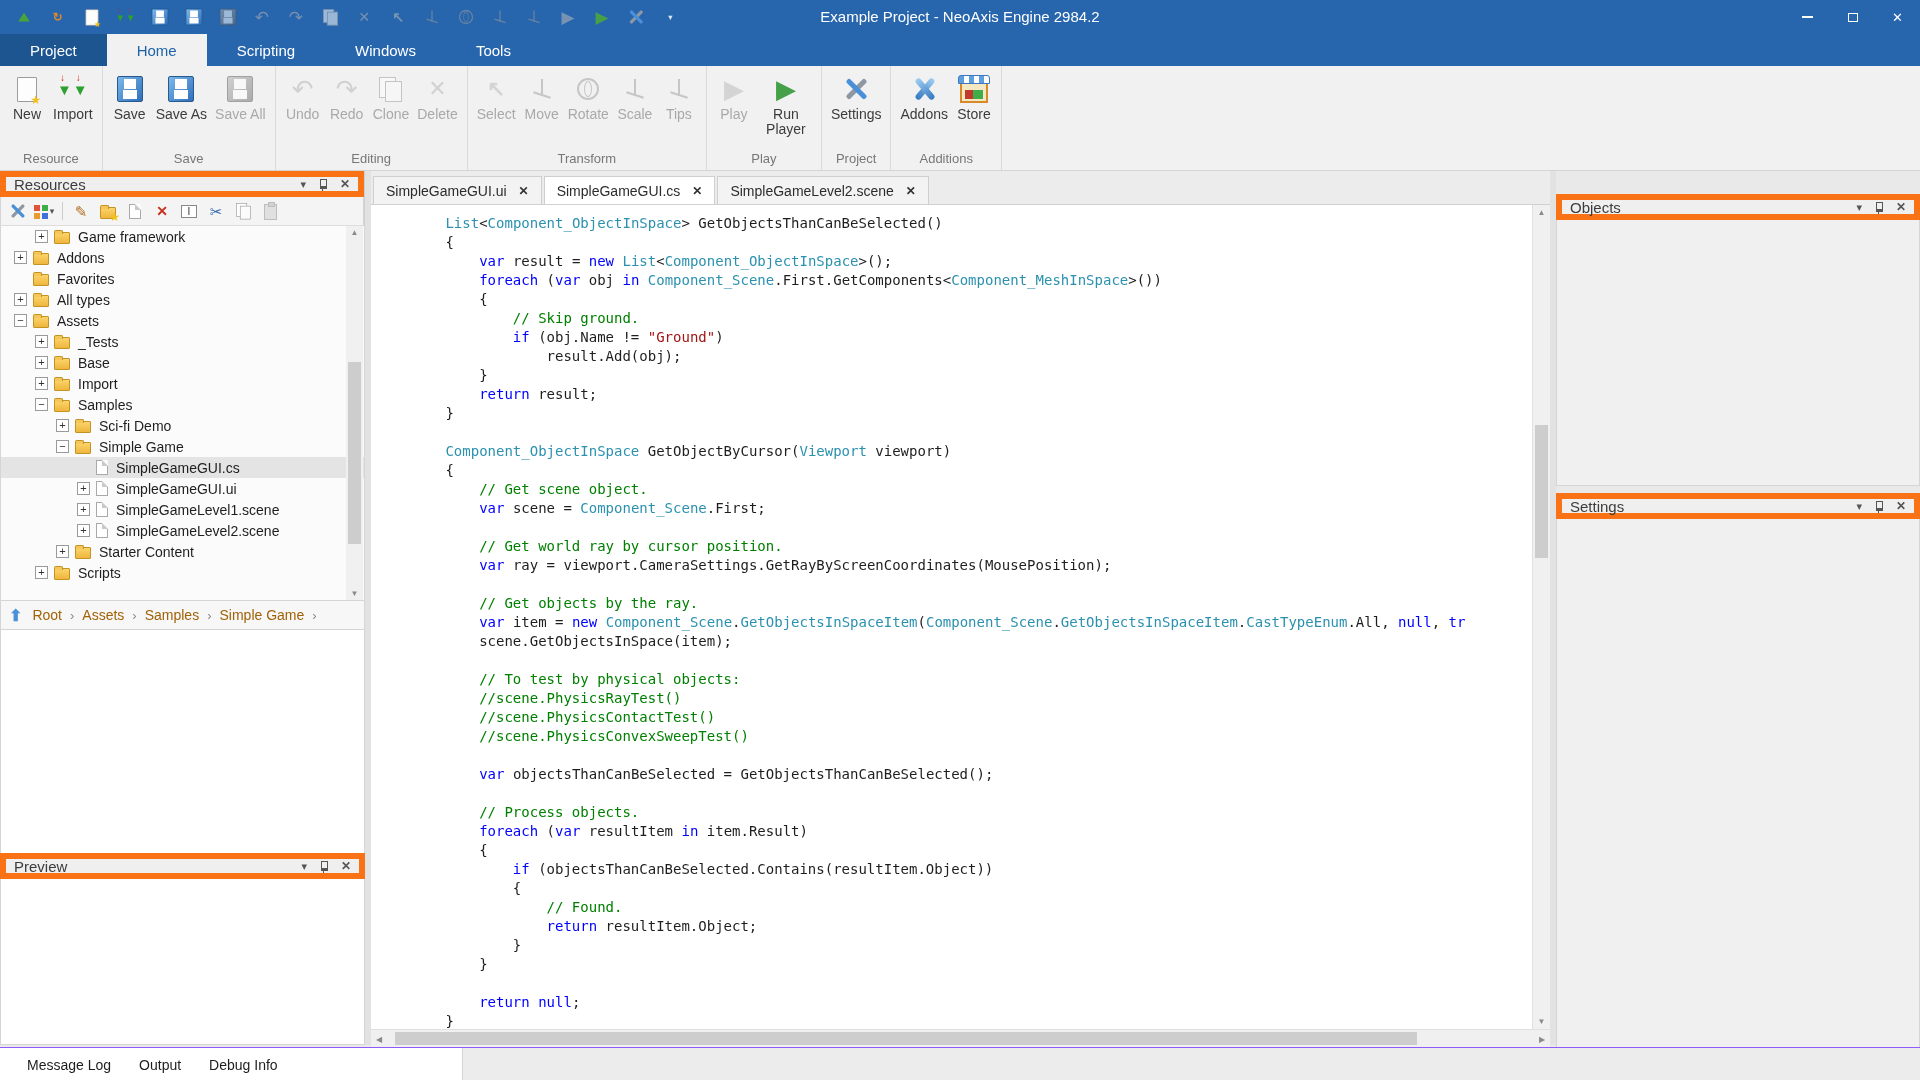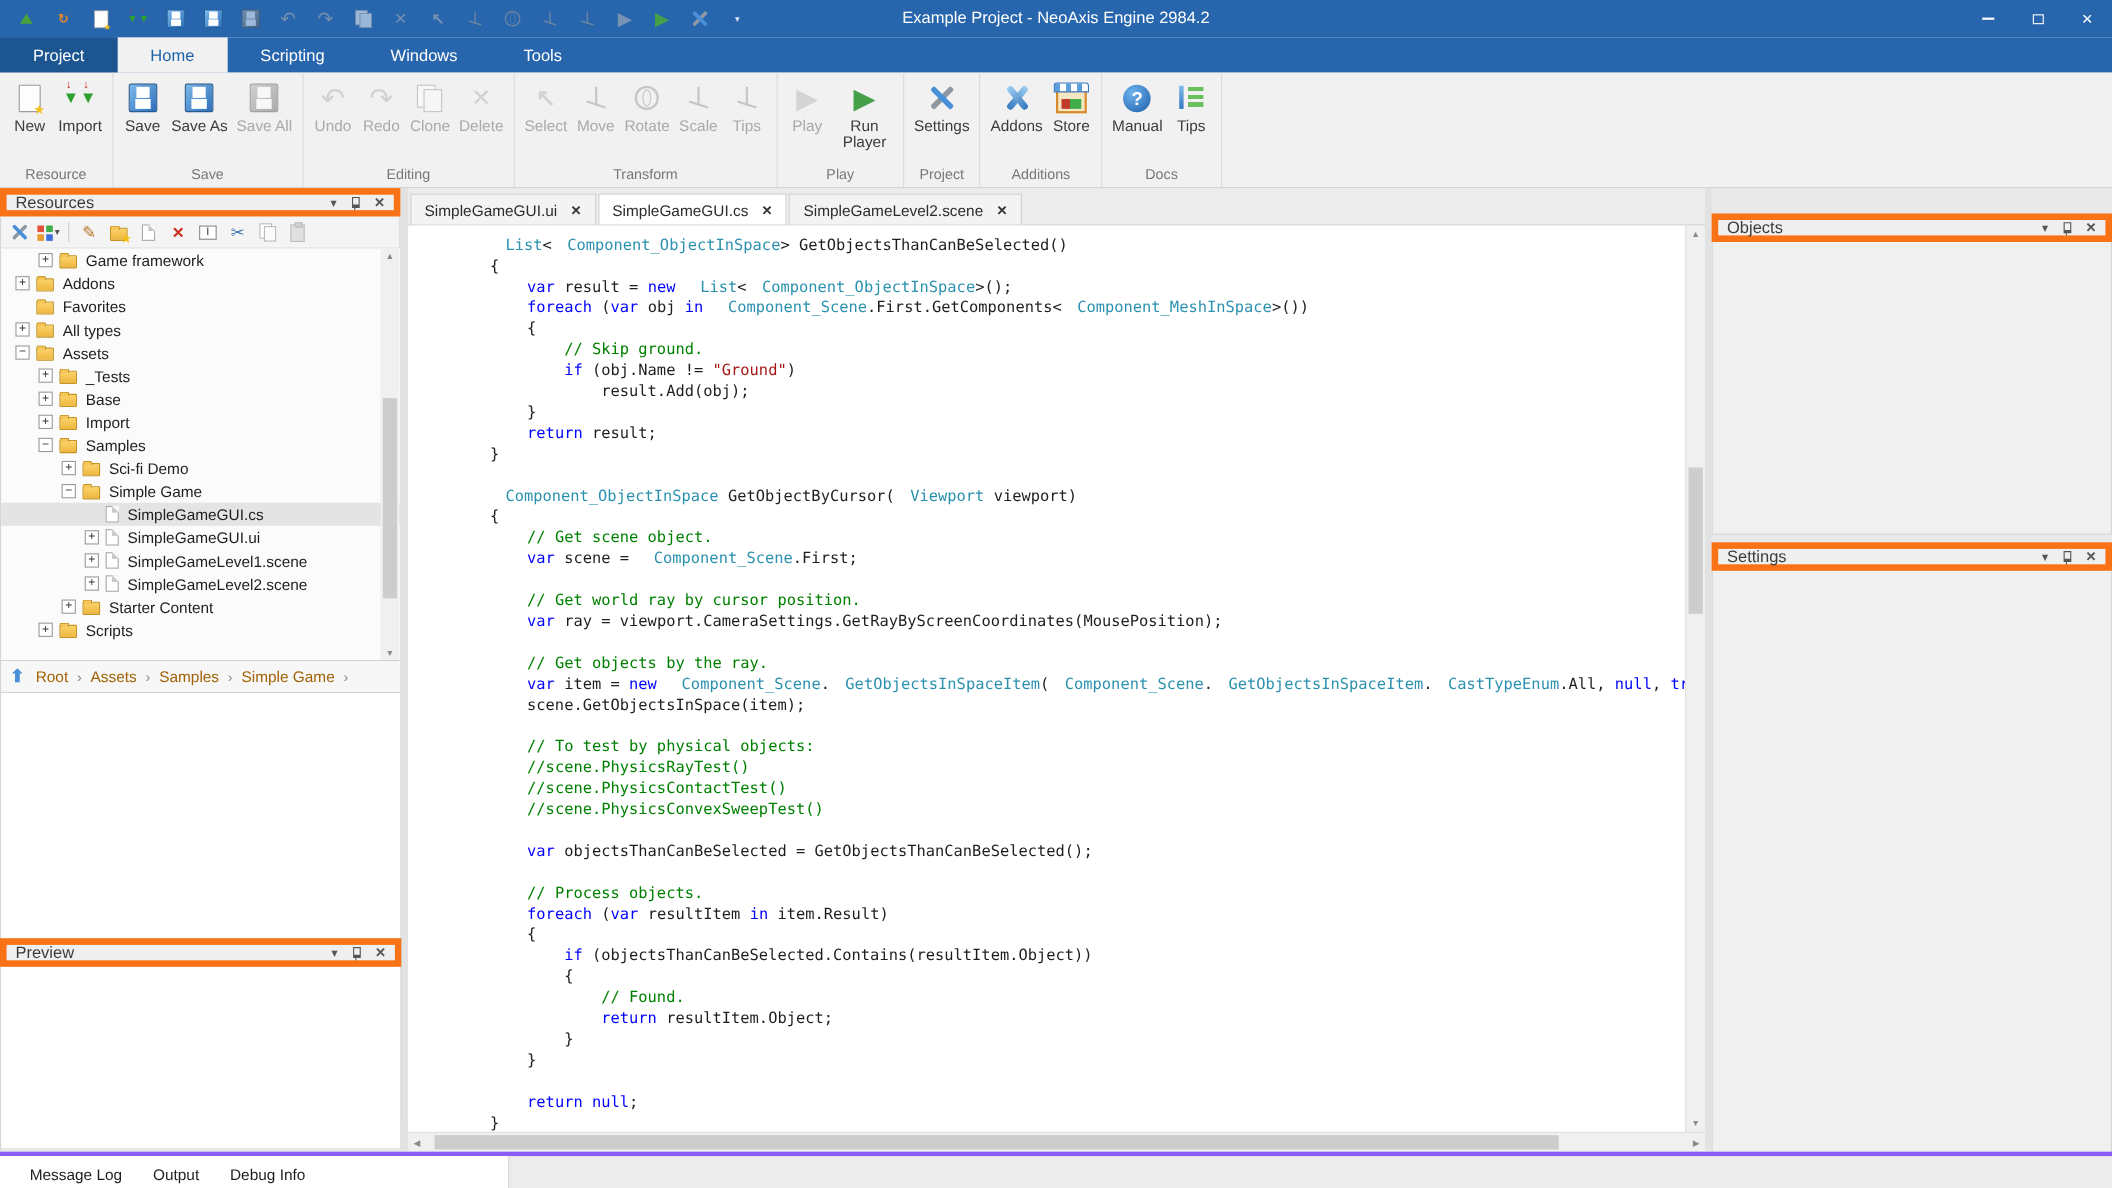--- a/index.html
+++ b/index.html
@@ -117,34 +117,34 @@
 
   
   #editor { position:absolute; left:371px; top:171px; width:1179px; height:876px; }
   #doctabs { height:34px; background:#ececec; display:flex; align-items:flex-end; padding-left:2px; border-bottom:1px solid #d0d0d0; }
   .dtab { height:28px; display:flex; align-items:center; padding:0 12px; font-size:14px; color:#2c2c2c; background:#f3f3f3; border:1px solid #cfcfcf; border-bottom:none; margin-right:2px; gap:12px; }
   .dtab.active { background:#fff; position:relative; }
   .dtab .x { font-size:12px; font-weight:bold; color:#333; }
   #codewrap { position:absolute; left:0; top:34px; width:1161px; height:824px; background:#fff; overflow:hidden; }
   #code { padding:9px 0 0 7px; font-family:"DejaVu Sans Mono",monospace; font-size:14px; line-height:19px; white-space:pre; }
   .cl { height:19px; }
-  .tk-p { color:#1e1e1e; } .tk-k { color:#0000ff; } .tk-t { color:#2b91af;margin-left:14px; } .tk-c { color:#008000; } .tk-s { color:#a31515; }
+  .tk-p { color:#1e1e1e; } .tk-k { color:#0000ff; } .tk-t { color:#2b91af; } .tk-c { color:#008000; } .tk-s { color:#a31515; }
   #code-vsb { left:1161px; top:34px; width:18px; height:824px; border-left:1px solid #e0e0e0; }
   #code-vsb .thumb { left:2px; right:2px; top:220px; height:133px; }
   #code-hsb { left:0; top:858px; width:1179px; height:18px; border-top:1px solid #e0e0e0; }
   #code-hsb .thumb { top:2px; bottom:2px; left:24px; width:1022px; }
 
   
   #right-col { position:absolute; left:1556px; top:171px; width:364px; height:892px;margin-top:23px; }
   #objects-panel { position:absolute; left:0; top:0; width:364px; height:292px; }
   #settings-panel { position:absolute; left:0; top:299px; width:364px; height:575px; }
   .panel-body { background:#f0f0f0; border:1px solid #d5d5d5; border-top:none; height:calc(100% - 26px); }
 
   
-  #bottombar { position:absolute; left:0; top:1047px; width:1920px; height:33px; background:#ececec; border-top:4px solid #8b5cf6; }
+  #bottombar { position:absolute; left:0; top:1047px; width:1920px; height:33px; background:#ececec; border-top:1px solid #8b5cf6; }
   #bottom-left { position:absolute; left:0; top:0; width:463px; height:33px; background:#fff; border-right:1px solid #d5d5d5; display:flex; align-items:center; padding-left:27px; gap:28px; }
   .btab { font-size:14px; color:#1e1e1e; }
 </style>
 </head>
 <body>
 
 <div id="titlebar">
   <div id="quickbar">
       <span class="qbtn">
         <span class="ic ic-logo s65"></span>
@@ -371,37 +371,20 @@
           <div class="lbl">Addons</div>
         </div>
         <div class="rbtn">
           <div class="icobox">
             <span class="ic ic-store"></span>
           </div>
           <div class="lbl">Store</div>
         </div>
       </div>
       <div class="rname">Additions</div>
-    </div>
-    <div class="rgroup">
-      <div class="rbtns">
-        <div class="rbtn">
-          <div class="icobox">
-            <span class="ic ic-manual"></span>
-          </div>
-          <div class="lbl">Manual</div>
-        </div>
-        <div class="rbtn">
-          <div class="icobox">
-            <span class="ic ic-tips"></span>
-          </div>
-          <div class="lbl">Tips</div>
-        </div>
-      </div>
-      <div class="rname">Docs</div>
     </div>
   </div>
 
 <div id="left-panel">
   <div class="panel-header">
     <span class="panel-title">Resources</span>
     <span class="ph-icons">
       <span class="caret-ic">▾</span>
       <span class="pin-ic"></span>
       <span class="close-ic">✕</span>

